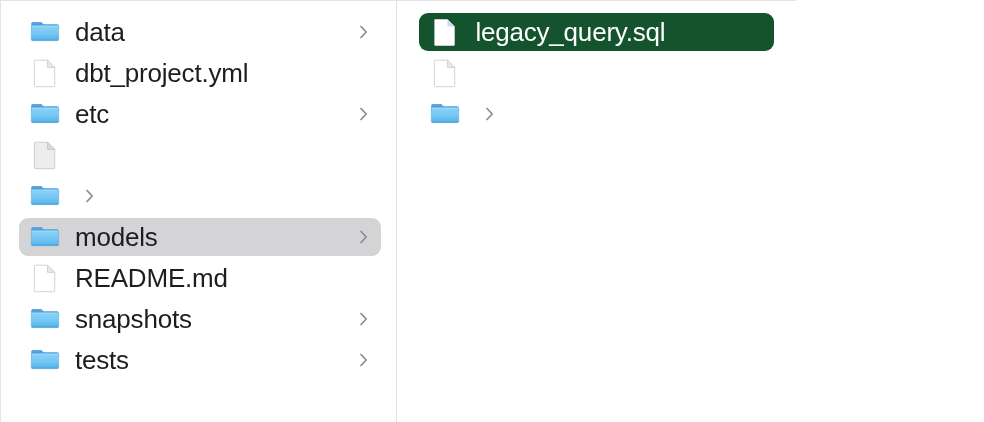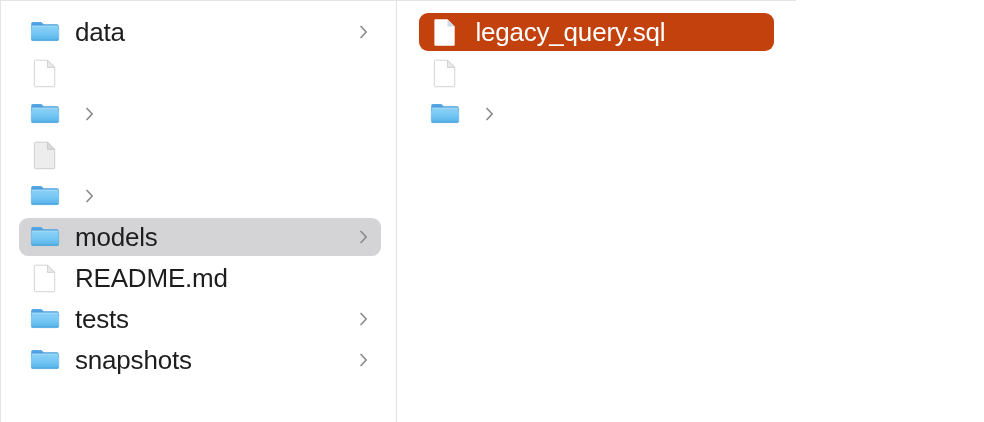--- a/index.html
+++ b/index.html
@@ -57,21 +57,21 @@
 
   .column-right .row {
     margin: 3px 22px 3px 22px;
   }
 
   .row.sel-inactive {
     background: #d4d4d6;
   }
 
   .row.sel-active {
-    background: #c2410c;
+    background: #14532d;
   }
 
   .row-label {
     font-size: 26px;
     line-height: 30px;
     color: #1d1d1f;
     letter-spacing: -0.2px;
     white-space: nowrap;
     overflow: hidden;
     text-overflow: ellipsis;
@@ -135,43 +135,45 @@
           </svg>
         </span>
       </div>
       <div class="row">
         <span class="icon">
           <svg viewBox="0 0 30 32" xmlns="http://www.w3.org/2000/svg">
             <path d="M5.3 3.2h12.2l7.2 7.2v18.4a0.9 0.9 0 0 1-0.9 0.9H5.3a0.9 0.9 0 0 1-0.9-0.9V4.1a0.9 0.9 0 0 1 0.9-0.9z" fill="#ffffff" stroke="#cfcfd2" stroke-width="0.9" stroke-linejoin="round"></path>
             <path d="M17.5 3.2l7.2 7.2h-7.2z" fill="#e9e9eb" stroke="#cfcfd2" stroke-width="0.9" stroke-linejoin="round"></path>
           </svg>
         </span>
-        <span class="chevron-spacer"></span>
-      </div>
-      <div class="row">
-        <span class="icon">
-          <svg viewBox="0 0 30 32" xmlns="http://www.w3.org/2000/svg">
-            <defs>
-              <linearGradient id="fbk" x1="0" y1="0" x2="0" y2="1">
-                <stop offset="0" stop-color="#5aa9e6"></stop>
-                <stop offset="1" stop-color="#3b8fd4"></stop>
-              </linearGradient>
-              <linearGradient id="ffr" x1="0" y1="0" x2="0" y2="1">
-                <stop offset="0" stop-color="#8fd2f7"></stop>
-                <stop offset="0.55" stop-color="#73c6f3"></stop>
-                <stop offset="1" stop-color="#55b2e8"></stop>
-              </linearGradient>
-            </defs>
-            <path d="M1.2 7.6a1.7 1.7 0 0 1 1.7-1.7h8.4l2.3 2.4h13.5a1.7 1.7 0 0 1 1.7 1.7v3.2H1.2z" fill="url(#fbk)"></path>
-            <rect x="1.2" y="9.4" width="27.6" height="15.3" rx="1.9" fill="url(#ffr)"></rect>
-            <rect x="1.2" y="9.4" width="27.6" height="1.2" fill="#a9dffa" opacity="0.75"></rect>
-            <rect x="1.2" y="23.0" width="27.6" height="1.7" rx="0.8" fill="#49a6dd" opacity="0.55"></rect>
-            <rect x="1.2" y="9.4" width="27.6" height="15.3" rx="1.9" fill="none" stroke="#3f93d1" stroke-width="0.5" opacity="0.55"></rect>
-          </svg>
-        </span>
+        <span class="row-label">dbt_project.yml</span>
+        <span class="chevron-spacer"></span>
+      </div>
+      <div class="row">
+        <span class="icon">
+          <svg viewBox="0 0 30 32" xmlns="http://www.w3.org/2000/svg">
+            <defs>
+              <linearGradient id="fbk" x1="0" y1="0" x2="0" y2="1">
+                <stop offset="0" stop-color="#5aa9e6"></stop>
+                <stop offset="1" stop-color="#3b8fd4"></stop>
+              </linearGradient>
+              <linearGradient id="ffr" x1="0" y1="0" x2="0" y2="1">
+                <stop offset="0" stop-color="#8fd2f7"></stop>
+                <stop offset="0.55" stop-color="#73c6f3"></stop>
+                <stop offset="1" stop-color="#55b2e8"></stop>
+              </linearGradient>
+            </defs>
+            <path d="M1.2 7.6a1.7 1.7 0 0 1 1.7-1.7h8.4l2.3 2.4h13.5a1.7 1.7 0 0 1 1.7 1.7v3.2H1.2z" fill="url(#fbk)"></path>
+            <rect x="1.2" y="9.4" width="27.6" height="15.3" rx="1.9" fill="url(#ffr)"></rect>
+            <rect x="1.2" y="9.4" width="27.6" height="1.2" fill="#a9dffa" opacity="0.75"></rect>
+            <rect x="1.2" y="23.0" width="27.6" height="1.7" rx="0.8" fill="#49a6dd" opacity="0.55"></rect>
+            <rect x="1.2" y="9.4" width="27.6" height="15.3" rx="1.9" fill="none" stroke="#3f93d1" stroke-width="0.5" opacity="0.55"></rect>
+          </svg>
+        </span>
+        <span class="row-label">etc</span>
         <span class="chevron">
           <svg viewBox="0 0 14 22" xmlns="http://www.w3.org/2000/svg">
             <path d="M4 5.5 L9.2 11 L4 16.5" fill="none" stroke="#8a8a8f" stroke-width="1.7" stroke-linecap="round" stroke-linejoin="round"></path>
           </svg>
         </span>
       </div>
       <div class="row">
         <span class="icon">
           <svg viewBox="0 0 30 32" xmlns="http://www.w3.org/2000/svg">
             <path d="M5.3 3.2h12.2l7.2 7.2v18.4a0.9 0.9 0 0 1-0.9 0.9H5.3a0.9 0.9 0 0 1-0.9-0.9V4.1a0.9 0.9 0 0 1 0.9-0.9z" fill="#ededee" stroke="#c9c9cc" stroke-width="0.9" stroke-linejoin="round"></path>
@@ -259,49 +261,49 @@
                 <stop offset="1" stop-color="#55b2e8"></stop>
               </linearGradient>
             </defs>
             <path d="M1.2 7.6a1.7 1.7 0 0 1 1.7-1.7h8.4l2.3 2.4h13.5a1.7 1.7 0 0 1 1.7 1.7v3.2H1.2z" fill="url(#fbk)"></path>
             <rect x="1.2" y="9.4" width="27.6" height="15.3" rx="1.9" fill="url(#ffr)"></rect>
             <rect x="1.2" y="9.4" width="27.6" height="1.2" fill="#a9dffa" opacity="0.75"></rect>
             <rect x="1.2" y="23.0" width="27.6" height="1.7" rx="0.8" fill="#49a6dd" opacity="0.55"></rect>
             <rect x="1.2" y="9.4" width="27.6" height="15.3" rx="1.9" fill="none" stroke="#3f93d1" stroke-width="0.5" opacity="0.55"></rect>
           </svg>
         </span>
+        <span class="row-label">snapshots</span>
+        <span class="chevron">
+          <svg viewBox="0 0 14 22" xmlns="http://www.w3.org/2000/svg">
+            <path d="M4 5.5 L9.2 11 L4 16.5" fill="none" stroke="#8a8a8f" stroke-width="1.7" stroke-linecap="round" stroke-linejoin="round"></path>
+          </svg>
+        </span>
+      </div>
+      <div class="row">
+        <span class="icon">
+          <svg viewBox="0 0 30 32" xmlns="http://www.w3.org/2000/svg">
+            <defs>
+              <linearGradient id="fbk" x1="0" y1="0" x2="0" y2="1">
+                <stop offset="0" stop-color="#5aa9e6"></stop>
+                <stop offset="1" stop-color="#3b8fd4"></stop>
+              </linearGradient>
+              <linearGradient id="ffr" x1="0" y1="0" x2="0" y2="1">
+                <stop offset="0" stop-color="#8fd2f7"></stop>
+                <stop offset="0.55" stop-color="#73c6f3"></stop>
+                <stop offset="1" stop-color="#55b2e8"></stop>
+              </linearGradient>
+            </defs>
+            <path d="M1.2 7.6a1.7 1.7 0 0 1 1.7-1.7h8.4l2.3 2.4h13.5a1.7 1.7 0 0 1 1.7 1.7v3.2H1.2z" fill="url(#fbk)"></path>
+            <rect x="1.2" y="9.4" width="27.6" height="15.3" rx="1.9" fill="url(#ffr)"></rect>
+            <rect x="1.2" y="9.4" width="27.6" height="1.2" fill="#a9dffa" opacity="0.75"></rect>
+            <rect x="1.2" y="23.0" width="27.6" height="1.7" rx="0.8" fill="#49a6dd" opacity="0.55"></rect>
+            <rect x="1.2" y="9.4" width="27.6" height="15.3" rx="1.9" fill="none" stroke="#3f93d1" stroke-width="0.5" opacity="0.55"></rect>
+          </svg>
+        </span>
         <span class="row-label">tests</span>
-        <span class="chevron">
-          <svg viewBox="0 0 14 22" xmlns="http://www.w3.org/2000/svg">
-            <path d="M4 5.5 L9.2 11 L4 16.5" fill="none" stroke="#8a8a8f" stroke-width="1.7" stroke-linecap="round" stroke-linejoin="round"></path>
-          </svg>
-        </span>
-      </div>
-      <div class="row">
-        <span class="icon">
-          <svg viewBox="0 0 30 32" xmlns="http://www.w3.org/2000/svg">
-            <defs>
-              <linearGradient id="fbk" x1="0" y1="0" x2="0" y2="1">
-                <stop offset="0" stop-color="#5aa9e6"></stop>
-                <stop offset="1" stop-color="#3b8fd4"></stop>
-              </linearGradient>
-              <linearGradient id="ffr" x1="0" y1="0" x2="0" y2="1">
-                <stop offset="0" stop-color="#8fd2f7"></stop>
-                <stop offset="0.55" stop-color="#73c6f3"></stop>
-                <stop offset="1" stop-color="#55b2e8"></stop>
-              </linearGradient>
-            </defs>
-            <path d="M1.2 7.6a1.7 1.7 0 0 1 1.7-1.7h8.4l2.3 2.4h13.5a1.7 1.7 0 0 1 1.7 1.7v3.2H1.2z" fill="url(#fbk)"></path>
-            <rect x="1.2" y="9.4" width="27.6" height="15.3" rx="1.9" fill="url(#ffr)"></rect>
-            <rect x="1.2" y="9.4" width="27.6" height="1.2" fill="#a9dffa" opacity="0.75"></rect>
-            <rect x="1.2" y="23.0" width="27.6" height="1.7" rx="0.8" fill="#49a6dd" opacity="0.55"></rect>
-            <rect x="1.2" y="9.4" width="27.6" height="15.3" rx="1.9" fill="none" stroke="#3f93d1" stroke-width="0.5" opacity="0.55"></rect>
-          </svg>
-        </span>
-        <span class="row-label">snapshots</span>
         <span class="chevron">
           <svg viewBox="0 0 14 22" xmlns="http://www.w3.org/2000/svg">
             <path d="M4 5.5 L9.2 11 L4 16.5" fill="none" stroke="#8a8a8f" stroke-width="1.7" stroke-linecap="round" stroke-linejoin="round"></path>
           </svg>
         </span>
       </div>
     </div>
   <div class="column column-right">
       <div class="row sel-active">
         <span class="icon">

